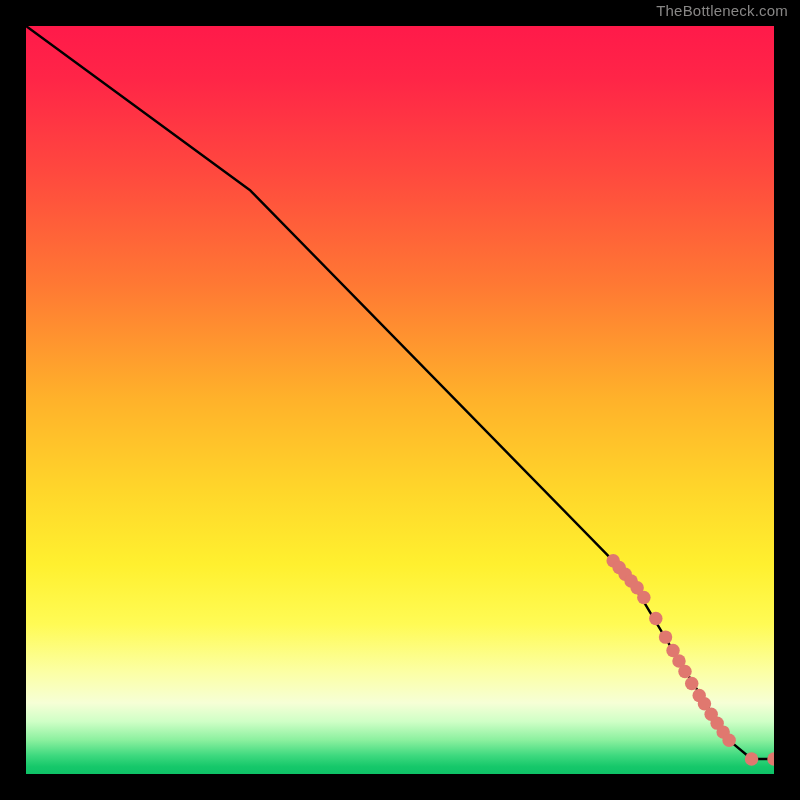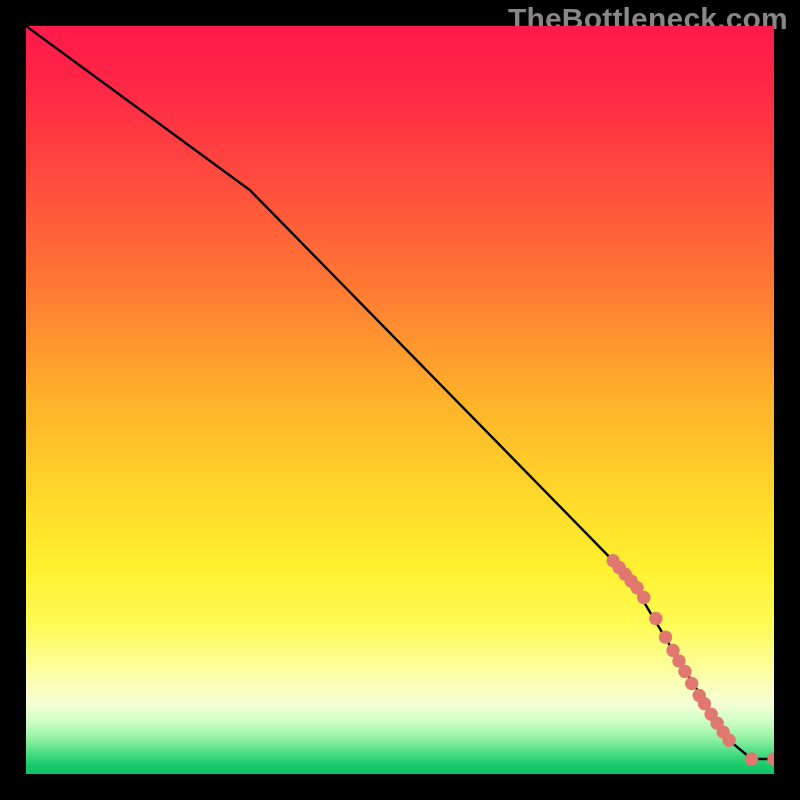--- a/index.html
+++ b/index.html
@@ -16,22 +16,22 @@
     top: 0;
     width: 800px;
     height: 800px;
     background: #000;
   }
   .watermark {
     position: absolute;
     top: 2px;
     right: 12px;
     font-family: Arial, Helvetica, sans-serif;
-    font-size: 30px;
-    font-weight: bold;
+    font-size: 15px;
+    font-weight: normal;
     color: #888786;
     letter-spacing: 0.2px;
   }
   .plot {
     position: absolute;
     left: 26px;
     top: 26px;
     width: 748px;
     height: 748px;
   }

